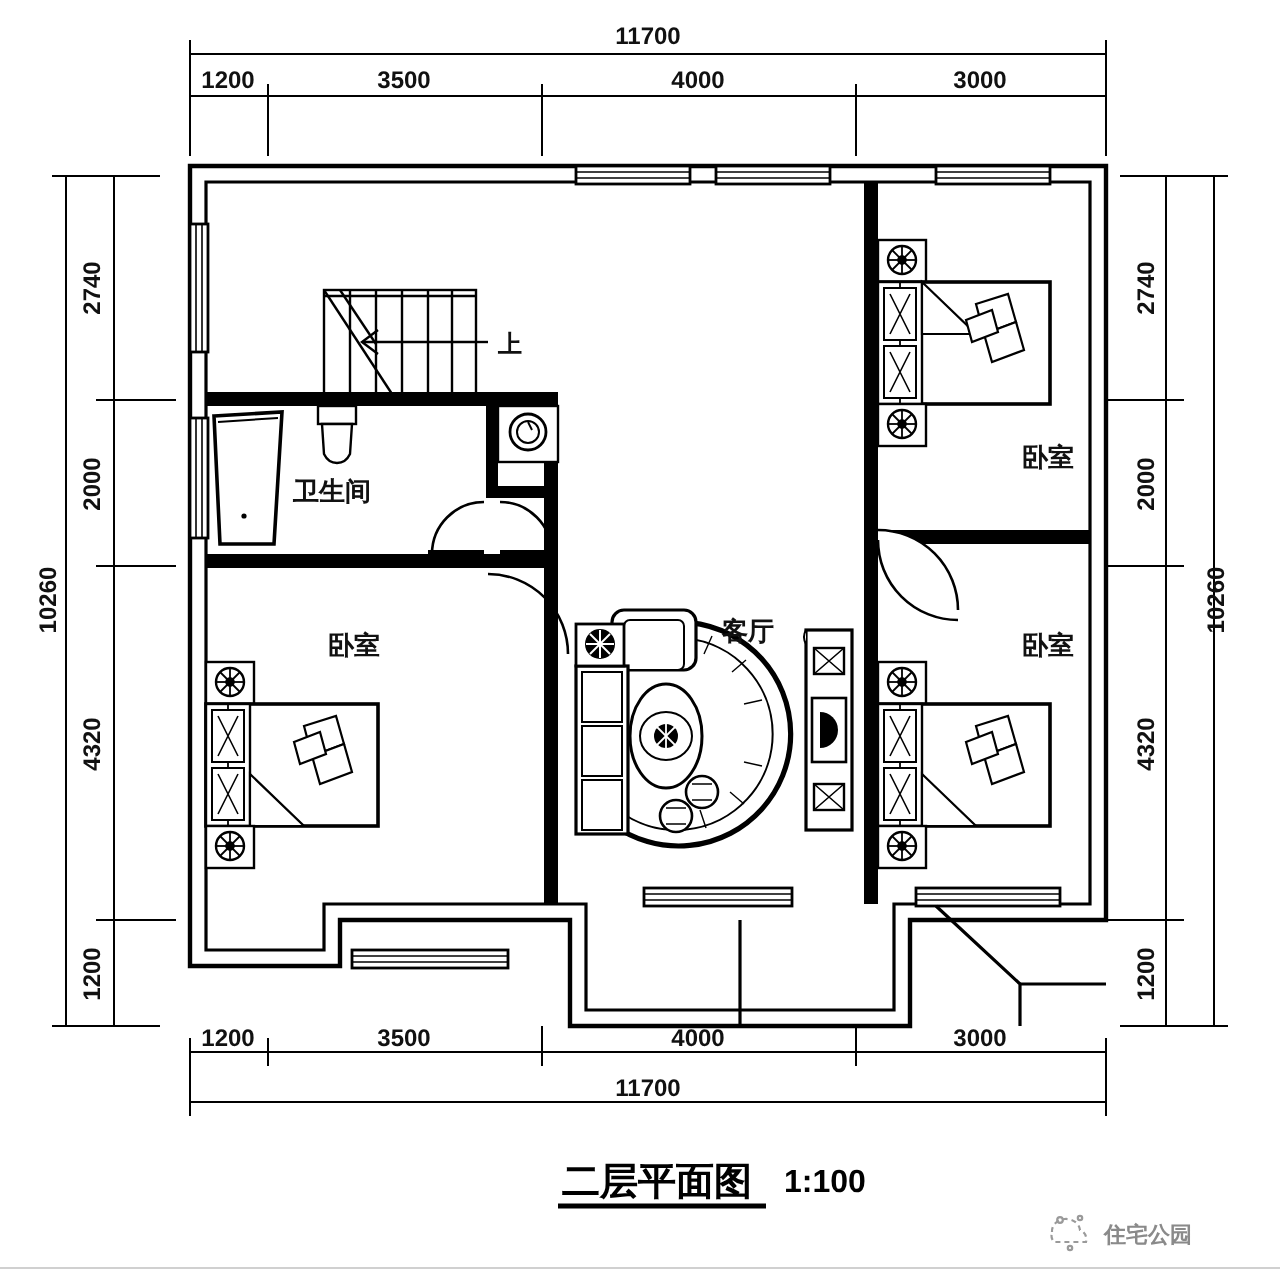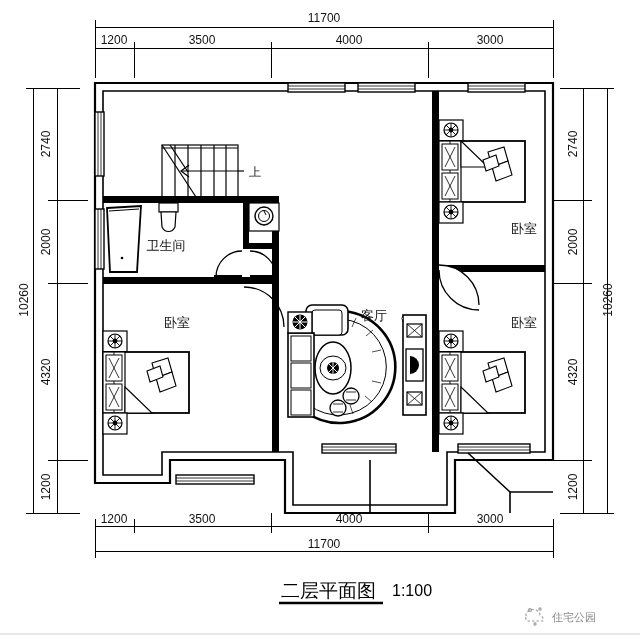--- a/index.html
+++ b/index.html
@@ -1,18 +1,18 @@
 <!DOCTYPE html>
 <html><head>
 <meta charset="utf-8">
 <style>
   html,body{margin:0;padding:0;background:#ffffff;}
   body{width:640px;height:640px;overflow:hidden;
        font-family:"Liberation Sans","DejaVu Sans",sans-serif;color:#000;}
-  #stage{position:relative;width:640px;height:640px;background:#a21caf;}
+  #stage{position:relative;width:640px;height:640px;background:#a21caf;font-weight:bold;}
   svg{display:block;}
   .dimtxt{font-family:"Liberation Sans","DejaVu Sans",sans-serif;font-size:12px;fill:#111;}
   .roomtxt{font-family:"DejaVu Sans","Liberation Sans",sans-serif;font-size:13px;fill:#111;}
   .titletxt{font-family:"DejaVu Sans","Liberation Sans",sans-serif;font-size:19px;fill:#000;}
   .scaletxt{font-family:"Liberation Sans","DejaVu Sans",sans-serif;font-size:16px;fill:#000;}
   .marktxt{font-family:"DejaVu Sans","Liberation Sans",sans-serif;font-size:11px;fill:#8a8a8a;}
   .uptxt{font-family:"DejaVu Sans","Liberation Sans",sans-serif;font-size:12px;fill:#111;}
 </style>
 </head>
 <body>

